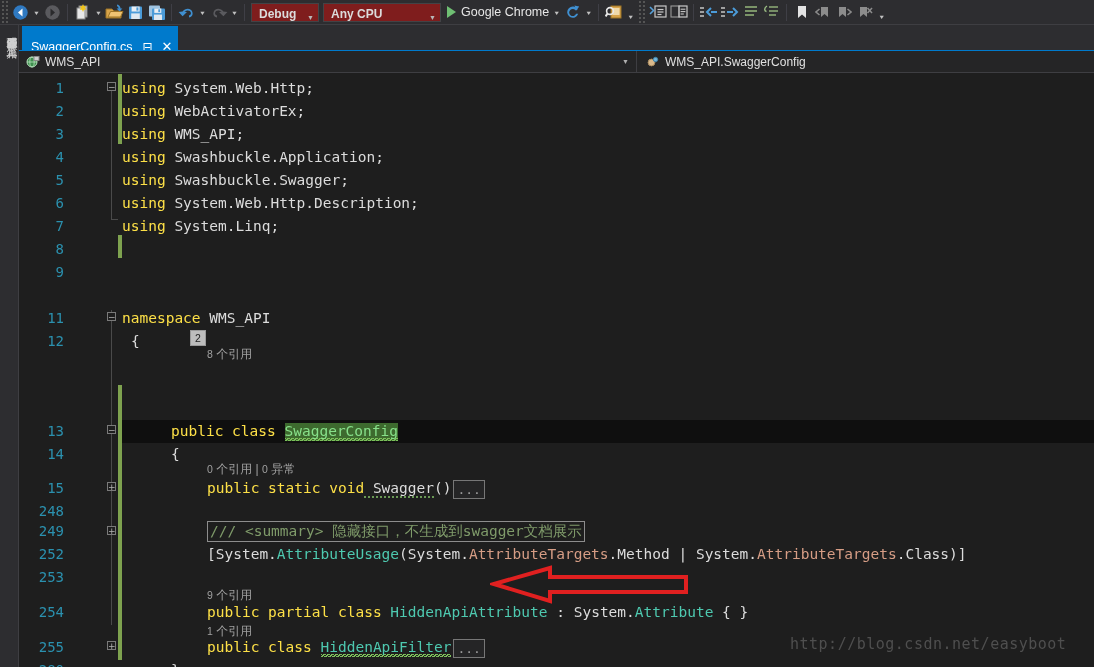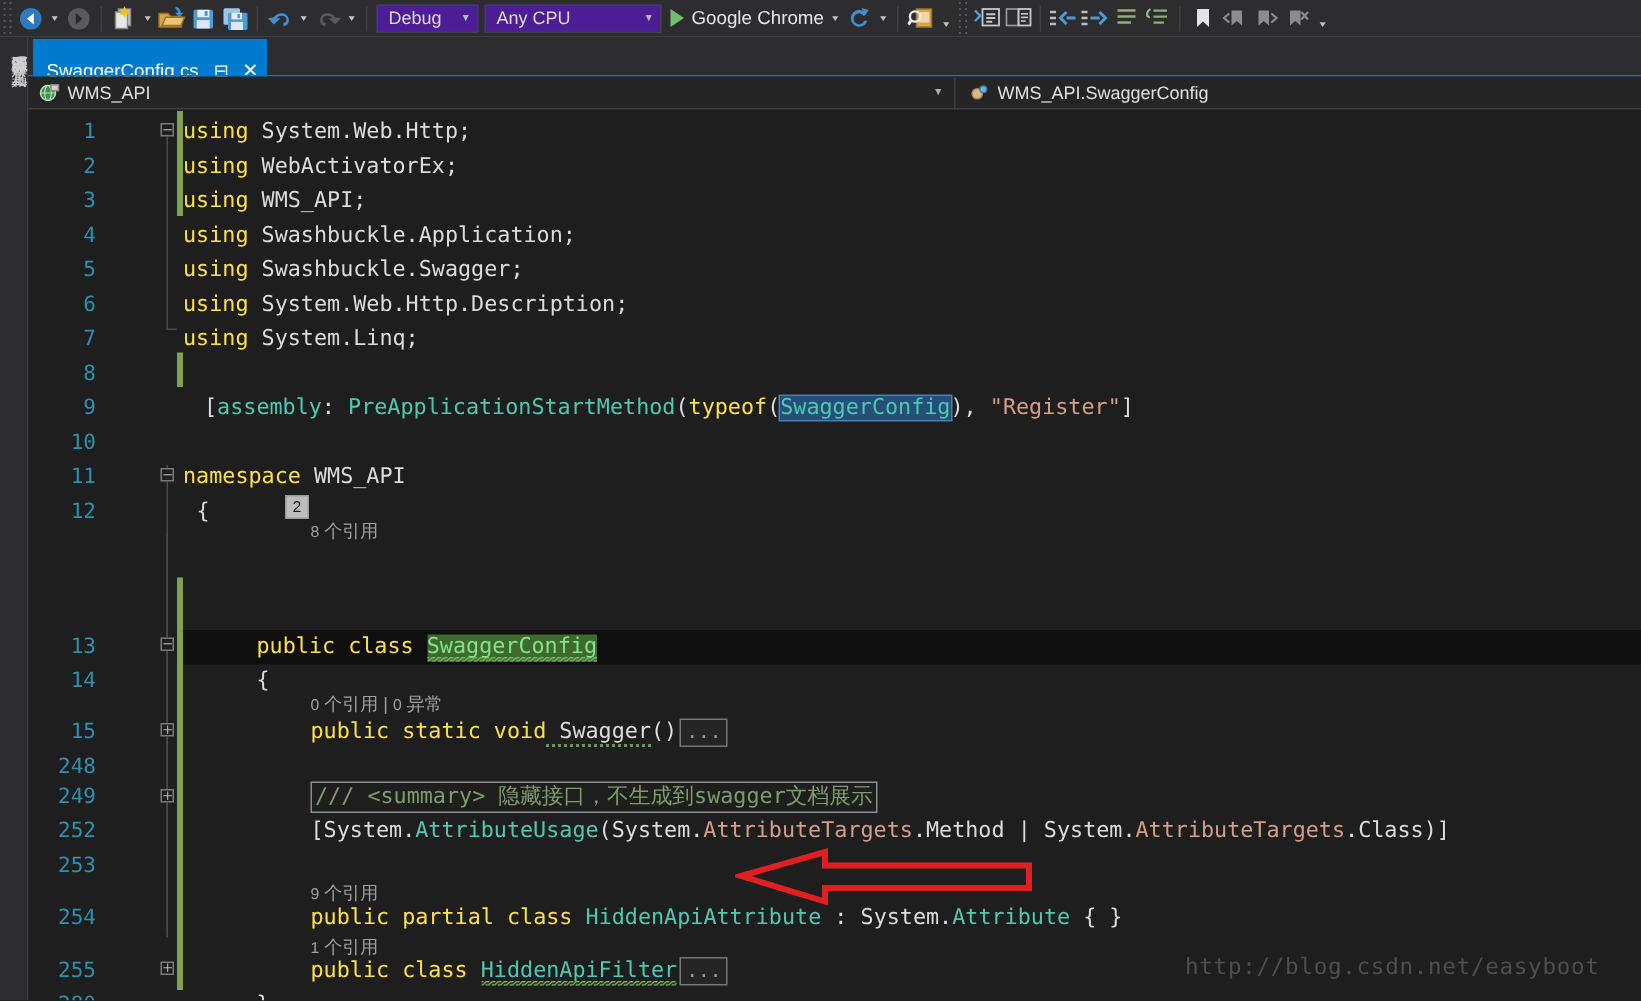--- a/index.html
+++ b/index.html
@@ -53,27 +53,28 @@
   .tb-caret::after { content: "\25BC"; transform: scaleY(0.8); }
   .tb-ovf {
     width: 13px; height: 21px; flex: none;
     display: flex; align-items: flex-end; justify-content: center;
     color: #c0c0c0; font-size: 7px; padding-bottom: 3px;
     box-sizing: border-box;
   }
   .tb-ovf::after { content: "\25BC"; transform: scaleY(0.8); }
   .combo {
     height: 19px;
-    background: #4c1d95;
+    background: #7f1d1d;
     border: 1px solid #434346;
-    display: flex; align-items: center;
+    display: flex; align-items: flex-end;
     color: #dcdcdc; font-size: 12px;
     margin: 0 2px;
     flex: none;
     box-sizing: border-box;
+    font-weight: bold;
   }
   .combo .ctext { padding: 0 6px 0 7px; white-space: nowrap; }
   .combo .ccar {
     margin-left: auto; width: 15px; text-align: center;
     font-size: 7px; color: #b8b8b8;
   }
   .combo.debug { width: 68px; }
   .combo.cpu { width: 118px; }
   .runbtn {
     display: flex; align-items: center; height: 21px;
@@ -578,26 +579,22 @@
         <div class="gut">7</div>
         <div class="code"><span class="k">using</span><span class="pl"> System.Linq;</span></div>
       </div>
 
       <div class="row" style="top:164px;">
         <div class="gut">8</div>
       </div>
 
       <div class="row" style="top:187px;">
         <div class="gut">9</div>
-        <div class="code" style="left:117px;"><span class="pl">[</span><span class="ty">assembly</span><span class="pl">: </span><span class="ty">PreApplicationStartMethod</span><span class="pl">(</span><span class="k">typeof</span><span class="pl">(</span><span class="ty sel-blue">SwaggerConfig</span><span class="pl">), </span><span class="st">"Register"</span><span class="pl">]</span></div>
-      </div>
-
-      <div class="row" style="top:210px;">
-        <div class="gut">10</div>
-      </div>
+      </div>
+
 
       <div class="row" style="top:233px;">
         <div class="gut">11</div>
         <div class="code" style="left:103px;"><span class="k">namespace</span><span class="pl"> WMS_API</span></div>
       </div>
       <div class="foldbox" style="left:88px;top:238px;">−</div>
 
       <div class="row" style="top:256px;">
         <div class="gut">12</div>
         <div class="code" style="left:112px;"><span class="pl">{</span></div>

